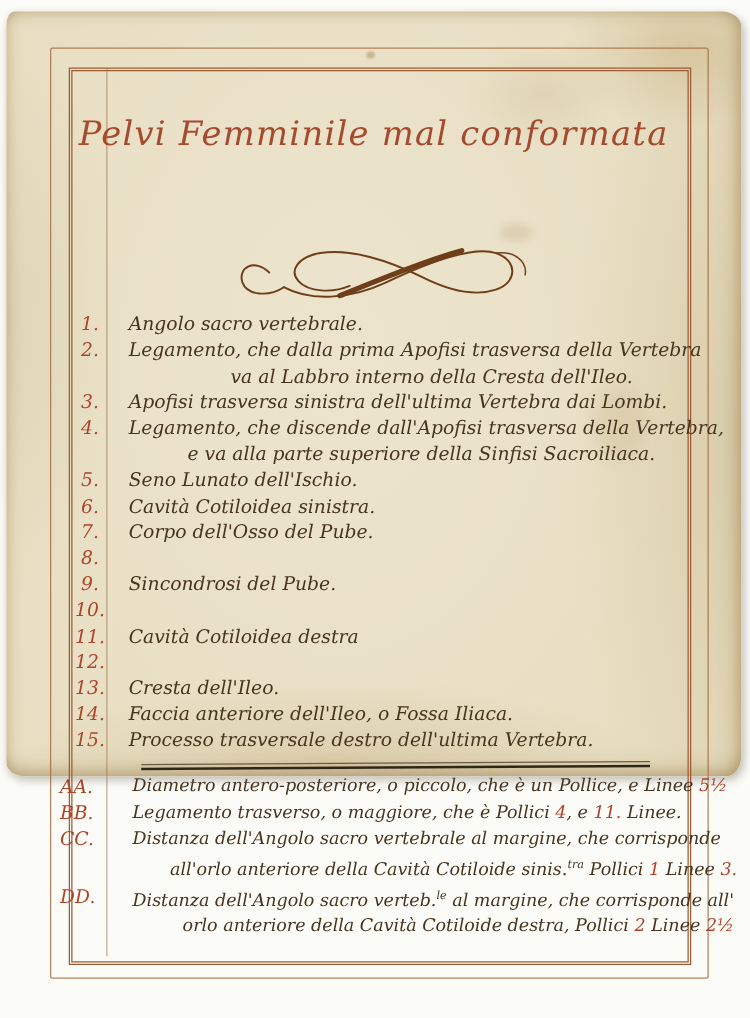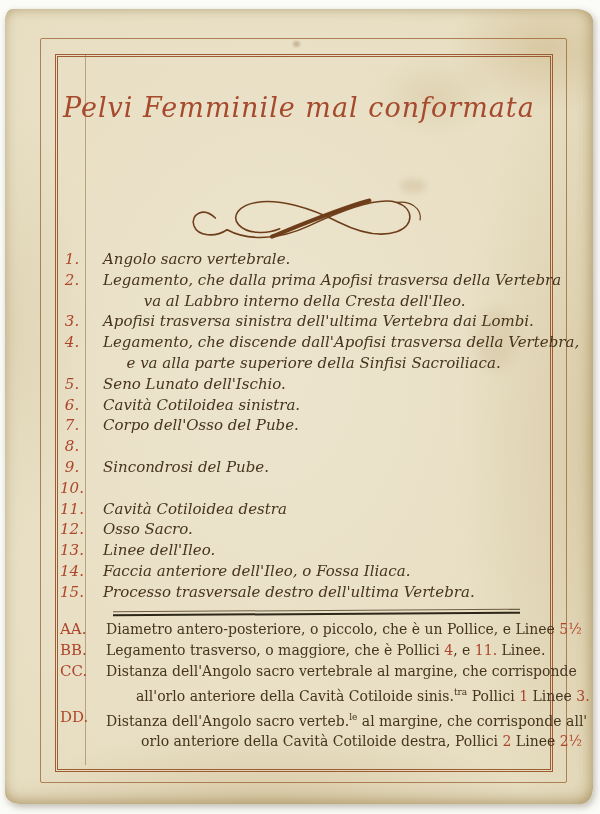--- a/index.html
+++ b/index.html
@@ -3,21 +3,21 @@
 <meta charset="utf-8">
 <style>
   html,body { margin:0; padding:0; }
   body {
     width:600px; height:814px; position:relative;
     background:#fbfbf8;
     font-family:"DejaVu Serif", serif;
     overflow:hidden;
   }
   .paper {
-    position:absolute; left:5px; top:9px; width:588px; height:795px;
+    position:absolute; left:5px; top:9px; width:588px; height:612px;
     background:
       radial-gradient(140px 90px at 92% 5%, rgba(186,156,96,.32), transparent 70%),
       radial-gradient(90px 60px at 73% 11%, rgba(190,165,110,.22), transparent 70%),
       radial-gradient(190px 560px at 101% 55%, rgba(182,158,102,.30), transparent 75%),
       radial-gradient(340px 110px at 45% 101%, rgba(178,152,96,.30), transparent 78%),
       radial-gradient(120px 300px at 0% 40%, rgba(182,160,108,.18), transparent 75%),
       radial-gradient(520px 720px at 45% 45%, #ece4cd, #e5dbbd);
     border-radius: 7px 16px 12px 15px / 11px 12px 16px 11px;
     box-shadow:
       inset -9px 0 14px -7px rgba(150,122,68,.55),
@@ -61,39 +61,39 @@
   .anatomy-list {
     position:absolute; left:53px; top:240px; width:498px;
     font-style:italic; font-size:15px; line-height:20.8px;
     color:#46341f;
   }
   .row { display:flex; align-items:flex-start; }
   .num {
     flex:0 0 28px; text-align:center; color:#ad452a; white-space:nowrap;
   }
   .txt { margin-left:17px; white-space:nowrap; flex:1 1 auto; }
-  .cont { text-align:center; padding-right:55px; white-space:nowrap; }
+  .cont { text-align:right; padding-right:55px; white-space:nowrap; }
 
   .divider {
     position:absolute; left:108px; top:601px; width:407px; height:2px;
     border-top:1px solid #6b5d45; border-bottom:2px solid #2e2618;
     transform:rotate(-0.35deg);
   }
 
   .meas-list {
-    position:absolute; left:53px; top:610px; width:502px;
-    font-size:14px; line-height:21px;
+    position:absolute; left:41px; top:610px; width:502px;
+    font-style:italic; font-size:14px; line-height:21px;
     color:#46341f;
   }
   .lbl {
     flex:0 0 30px; text-align:left; padding-left:2px;
     color:#ad452a; font-size:15px; white-space:nowrap;
   }
-  .mtxt { margin-left:16px; white-space:nowrap; flex:1 1 auto; }
-  .mcont { text-align:center; padding-left:30px; white-space:nowrap; }
+  .mtxt { margin-left:28px; white-space:nowrap; flex:1 1 auto; }
+  .mcont { text-align:right; padding-left:30px; white-space:nowrap; }
 </style>
 </head>
 <body>
 
 <div class="paper">
 
   <div class="stain s1"></div>
   <div class="stain s2"></div>
   <div class="stain s3"></div>
 
@@ -156,25 +156,24 @@
     </div>
     <div class="row">
       <span class="num">10.</span>
     </div>
     <div class="row">
       <span class="num">11.</span>
       <span class="txt">Cavità Cotiloidea destra</span>
     </div>
     <div class="row">
       <span class="num">12.</span>
-      <span class="txt">Osso Sacro.</span>
     </div>
     <div class="row">
       <span class="num">13.</span>
-      <span class="txt">Linee dell'Ileo.</span>
+      <span class="txt">Cresta dell'Ileo.</span>
     </div>
     <div class="row">
       <span class="num">14.</span>
       <span class="txt">Faccia anteriore dell'Ileo, o Fossa Iliaca.</span>
     </div>
     <div class="row">
       <span class="num">15.</span>
       <span class="txt">Processo trasversale destro dell'ultima Vertebra.</span>
     </div>
   </div>

